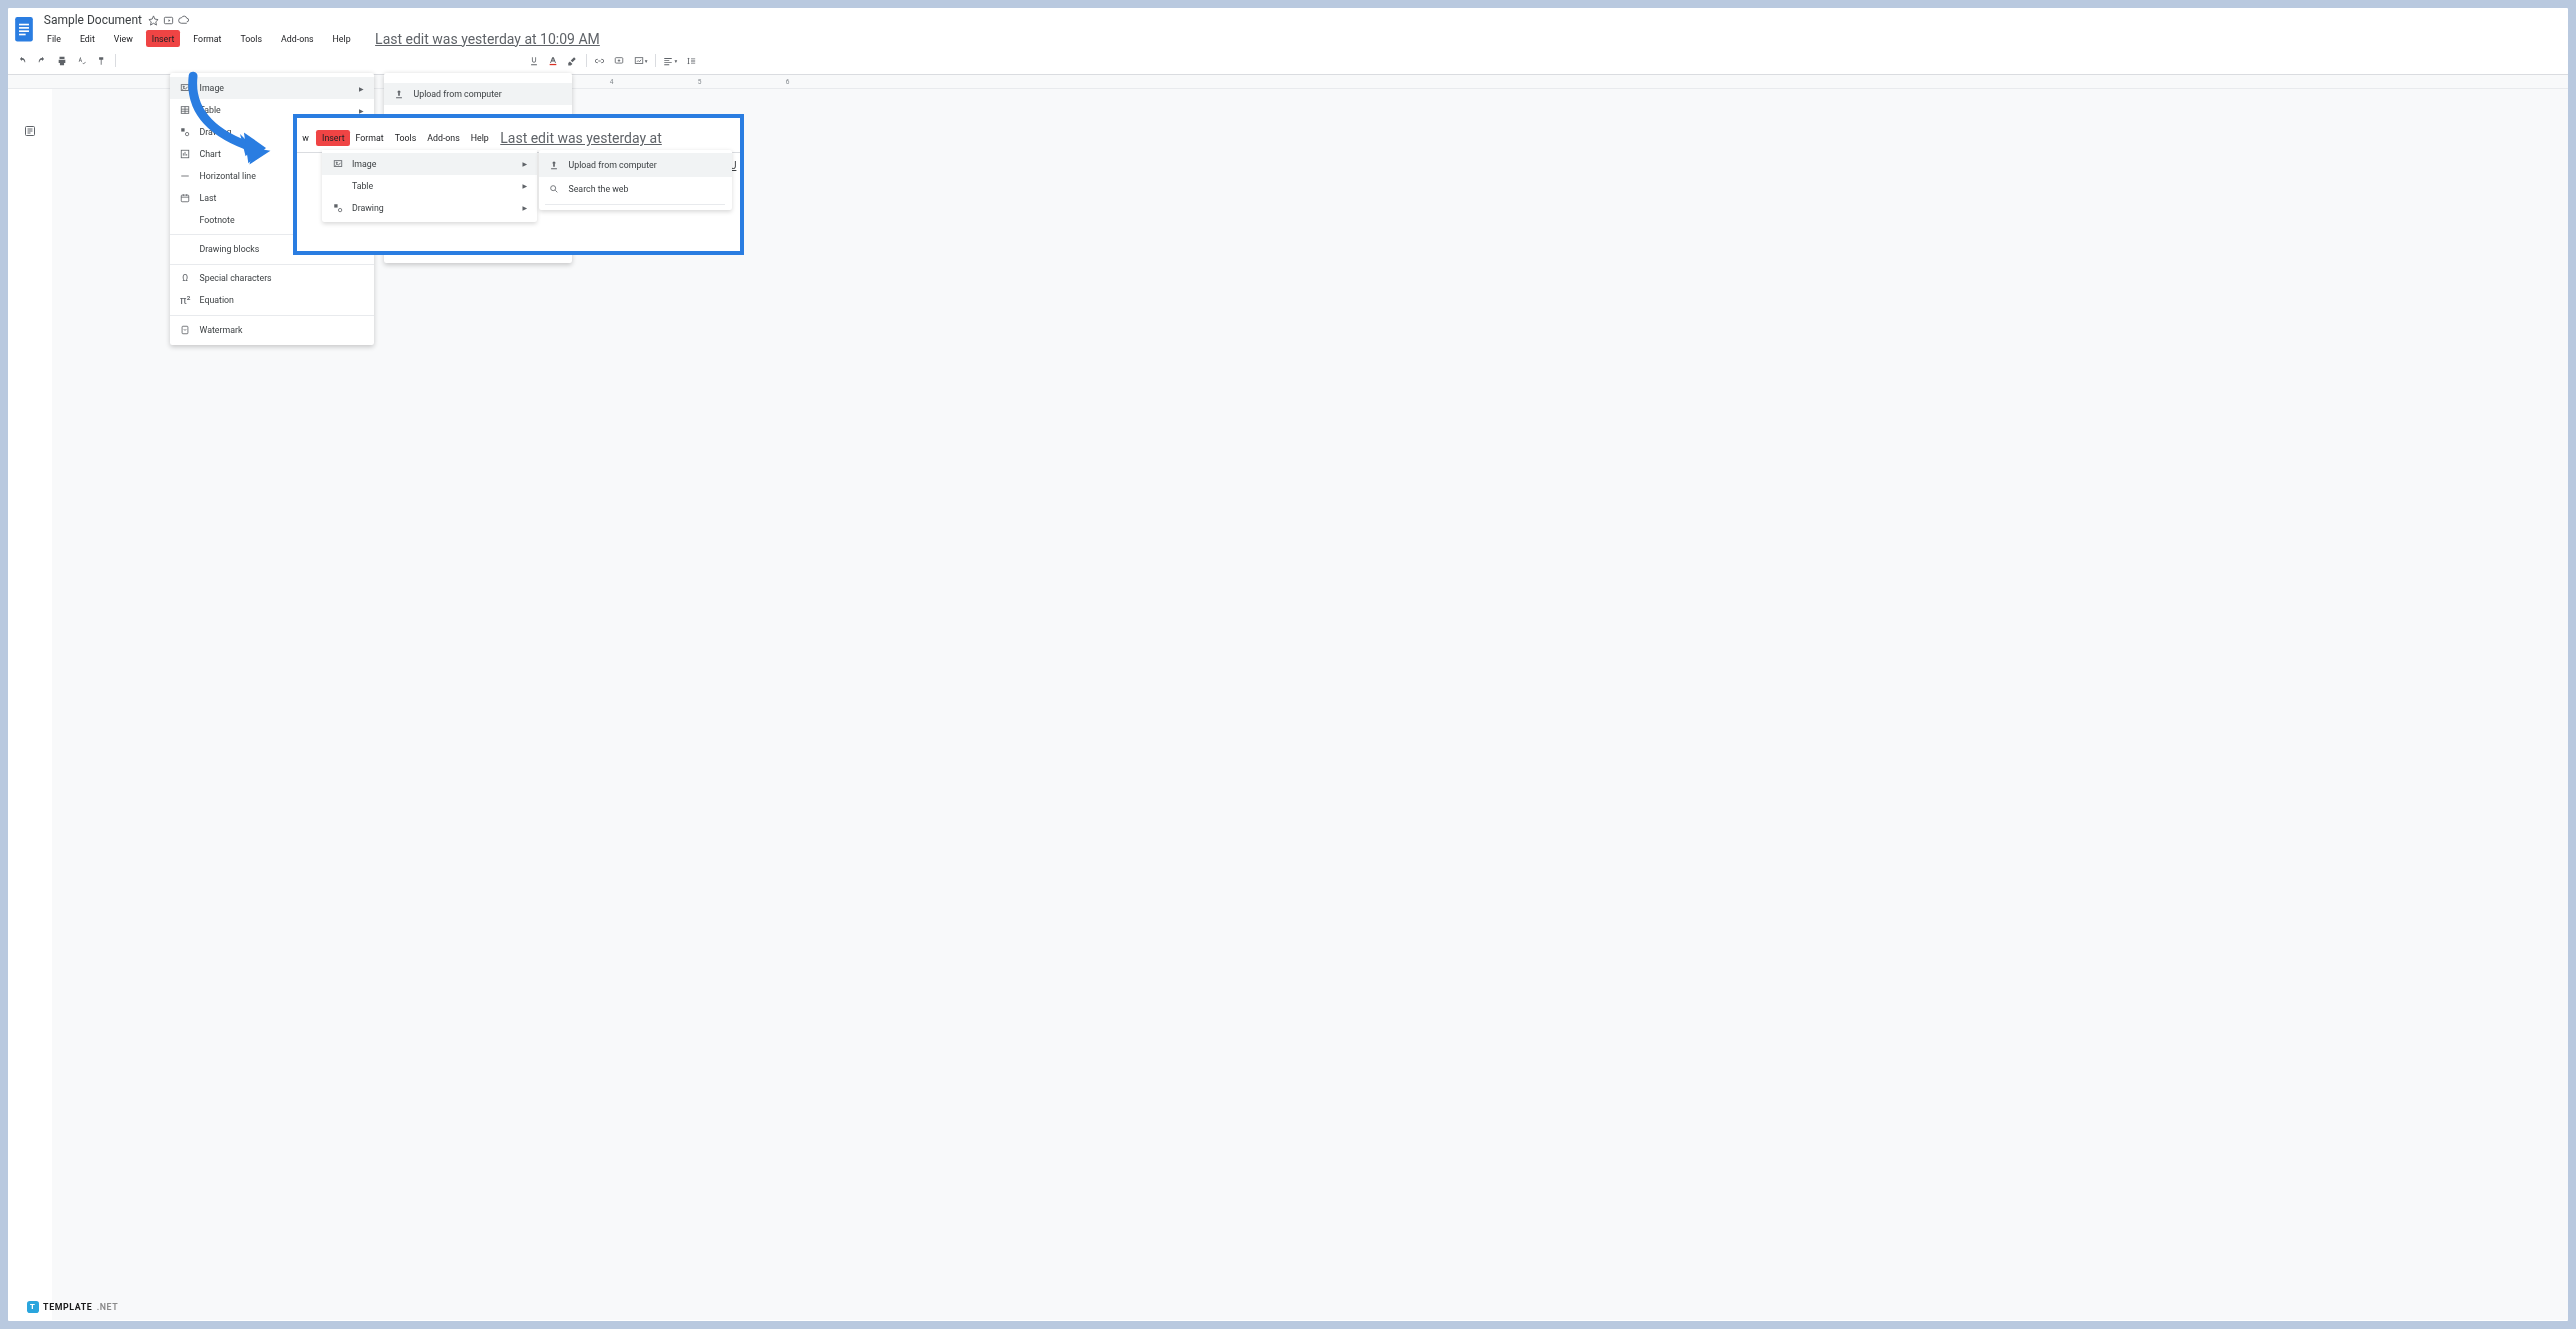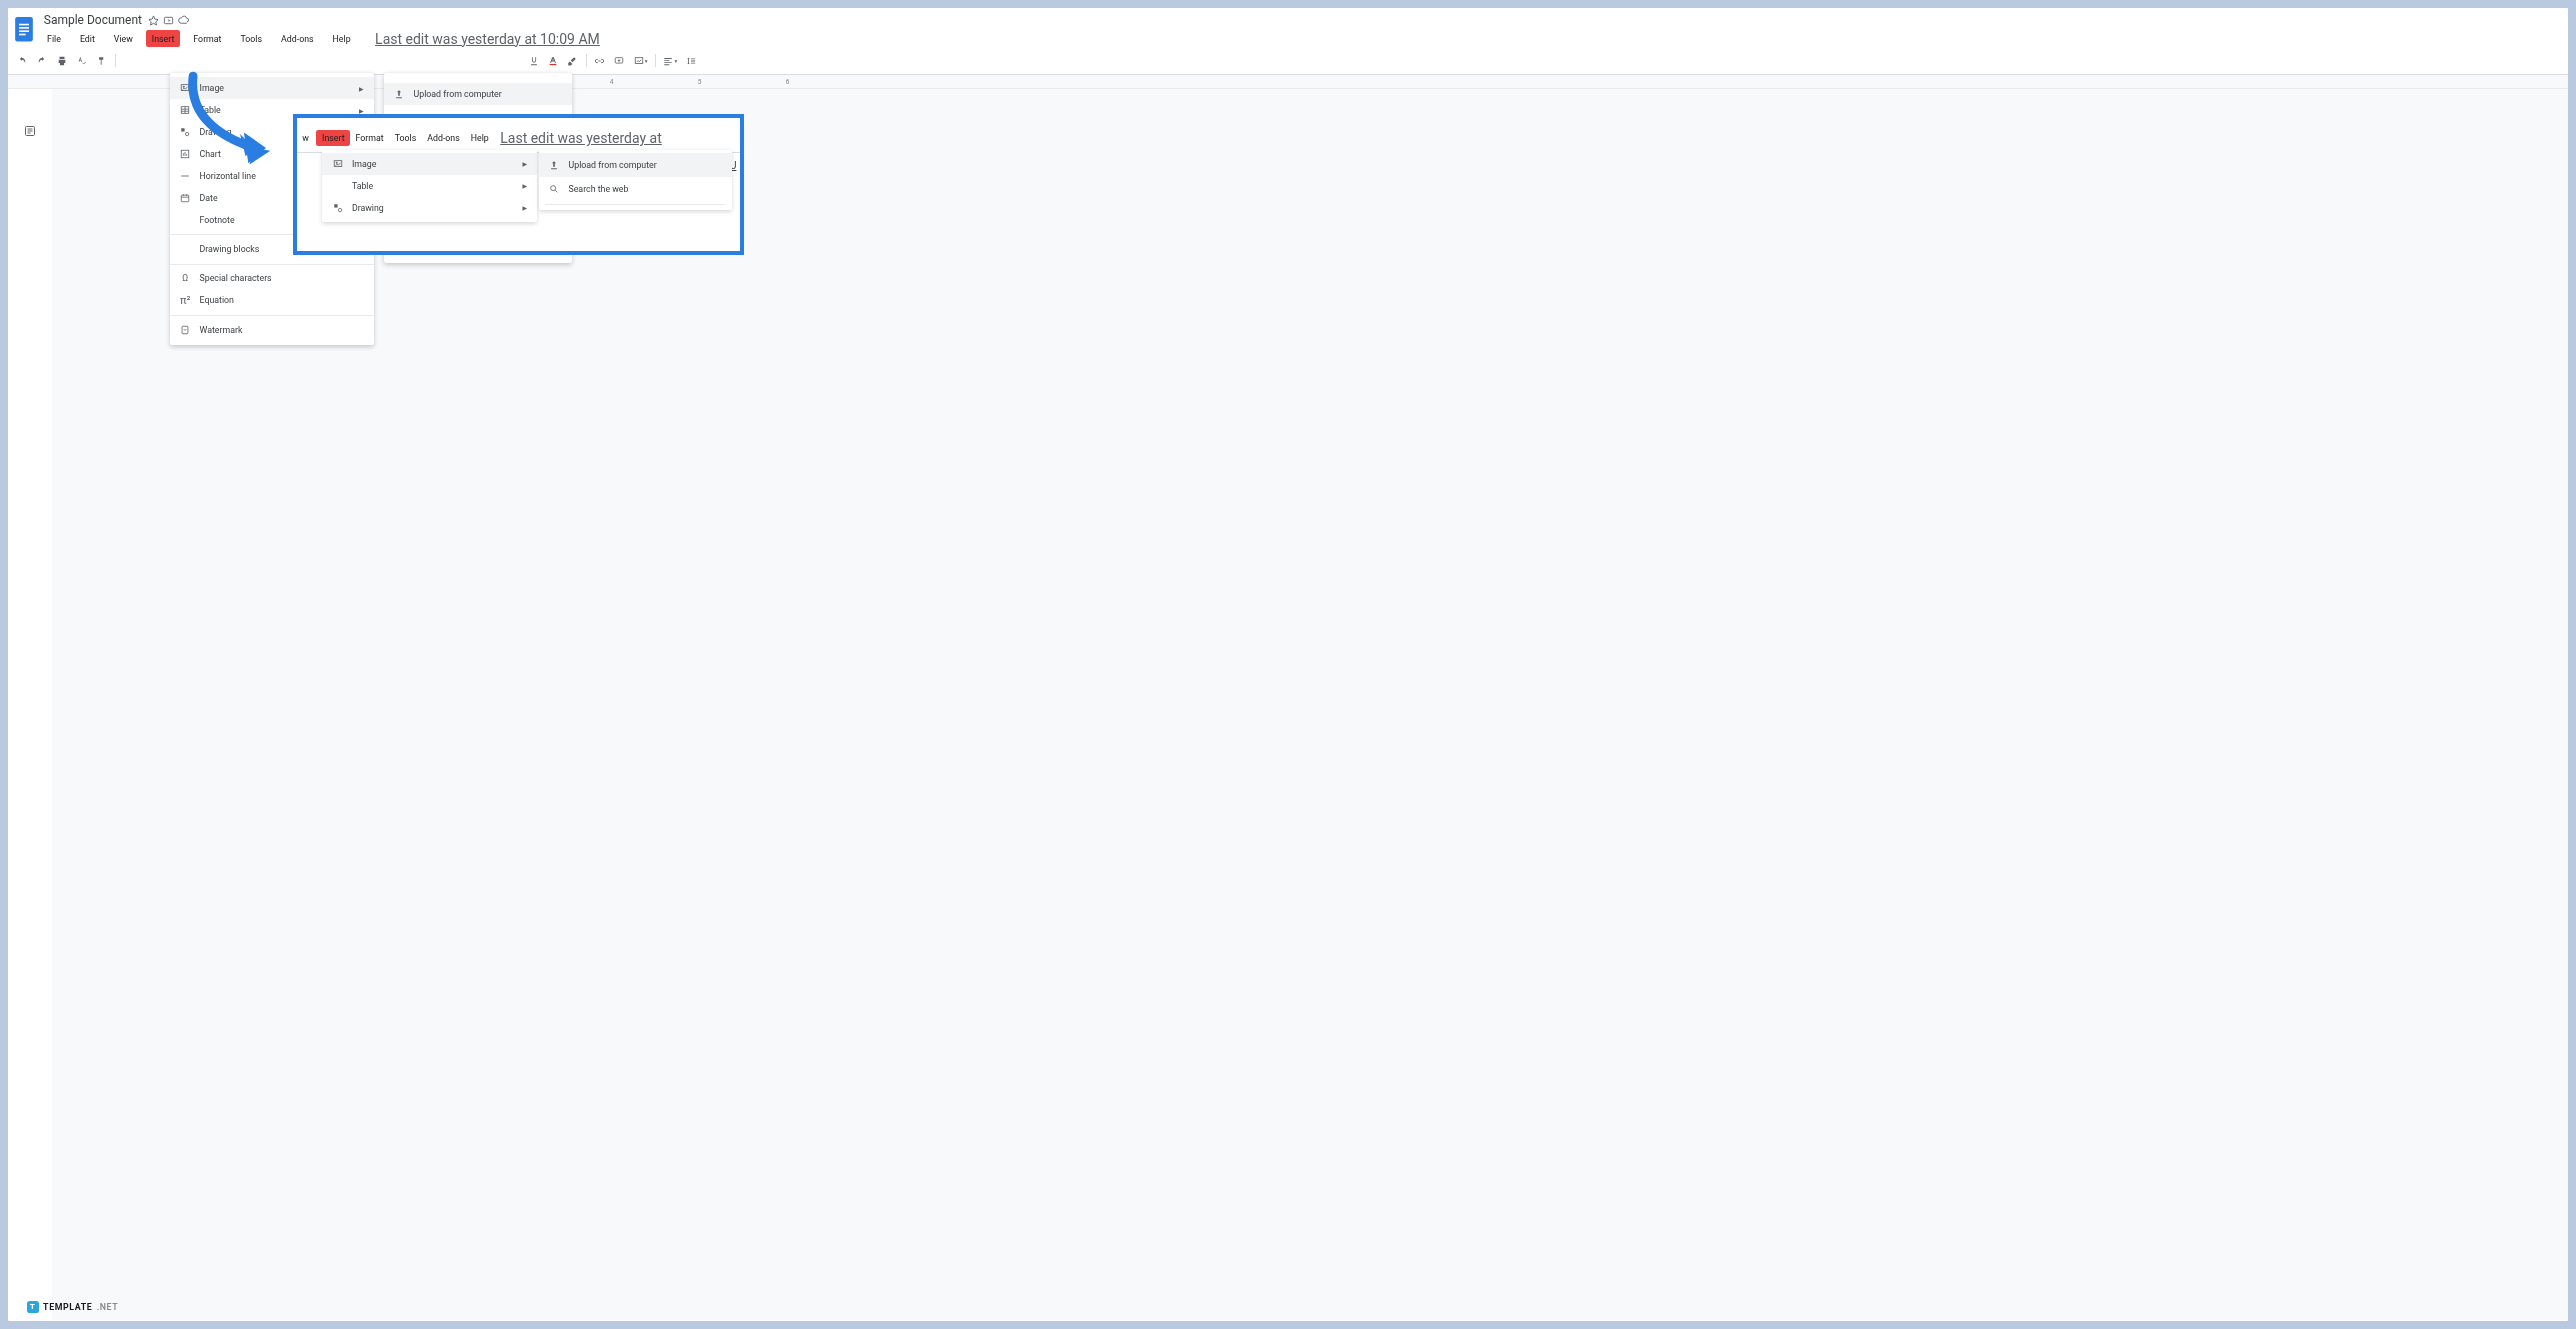--- a/index.html
+++ b/index.html
@@ -262,21 +262,21 @@
         </span>
       <span>Horizontal line</span>
     </div>
     <div class="dd-item">
       <span class="dd-icon">
           <svg width="10" height="10" viewBox="0 0 24 24" fill="none" stroke="#5f6368" stroke-width="2">
             <rect x="3" y="5" width="18" height="16" rx="2"></rect>
             <path d="M3 10h18M8 3v4M16 3v4"></path>
           </svg>
         </span>
-      <span>Date</span>
+      <span>Last</span>
     </div>
     <div class="dd-item">
       <span class="dd-icon"></span>
       <span>Footnote</span>
       <span class="dd-shortcut">⌘+Option+F</span>
     </div>
     <div class="dd-divider"></div>
     <div class="dd-item">
       <span class="dd-icon"></span>
       <span>Drawing blocks</span>

